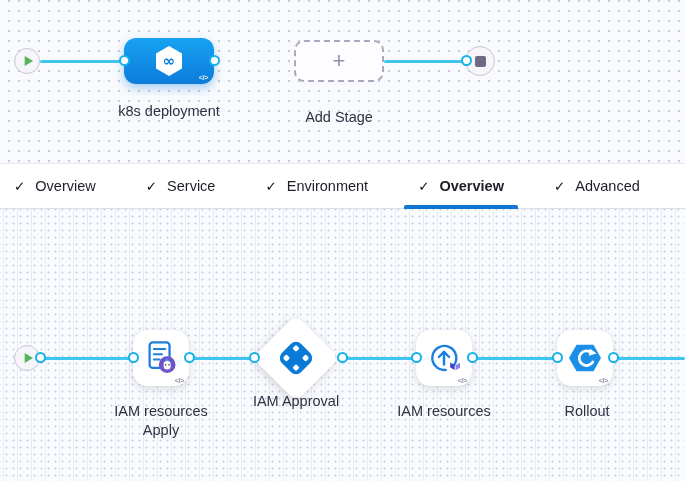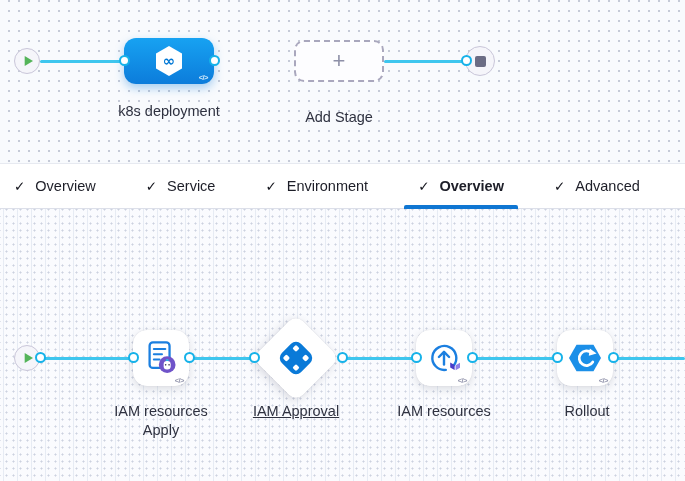--- a/index.html
+++ b/index.html
@@ -170,21 +170,21 @@
       <g transform="rotate(45 22 22)">
         <rect x="8.5" y="8.5" width="27" height="27" rx="7" fill="#0a7ad8"></rect>
         <rect x="12.6" y="12.6" width="5.2" height="5.2" rx="1.4" fill="#ffffff"></rect>
         <rect x="26.2" y="12.6" width="5.2" height="5.2" rx="1.4" fill="#ffffff"></rect>
         <rect x="12.6" y="26.2" width="5.2" height="5.2" rx="1.4" fill="#ffffff"></rect>
         <rect x="26.2" y="26.2" width="5.2" height="5.2" rx="1.4" fill="#ffffff"></rect>
       </g>
     </svg>
     <div class="port" style="left:249px; top:143px;"></div>
     <div class="port" style="left:337px; top:143px;"></div>
-    <div class="node-label" style="left:221px; top:193px;text-decoration:underline;">
+    <div class="node-label" style="left:221px; top:183px;">
       <div>IAM Approval</div>
       <div></div>
     </div>
 
     <div class="wire" style="left:342px; top:148px; width:74px;"></div>
 
     <div class="sq-node" style="left:416px; top:121px;">
       <svg width="40" height="40" viewBox="0 0 40 40">
         <path d="M 29.4 27.8 A 12 12 0 1 0 21.8 31.85" fill="none" stroke="#1b7fe0" stroke-width="2.4" stroke-linecap="round"></path>
         <line x1="20" y1="26.5" x2="20" y2="14.5" stroke="#1b7fe0" stroke-width="2.4" stroke-linecap="round"></line>

